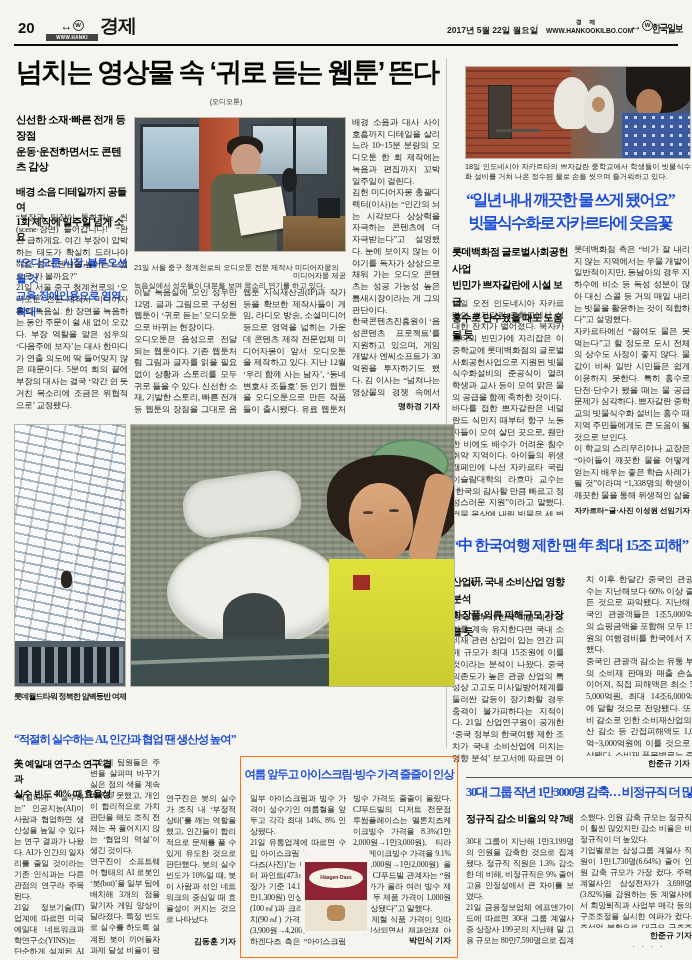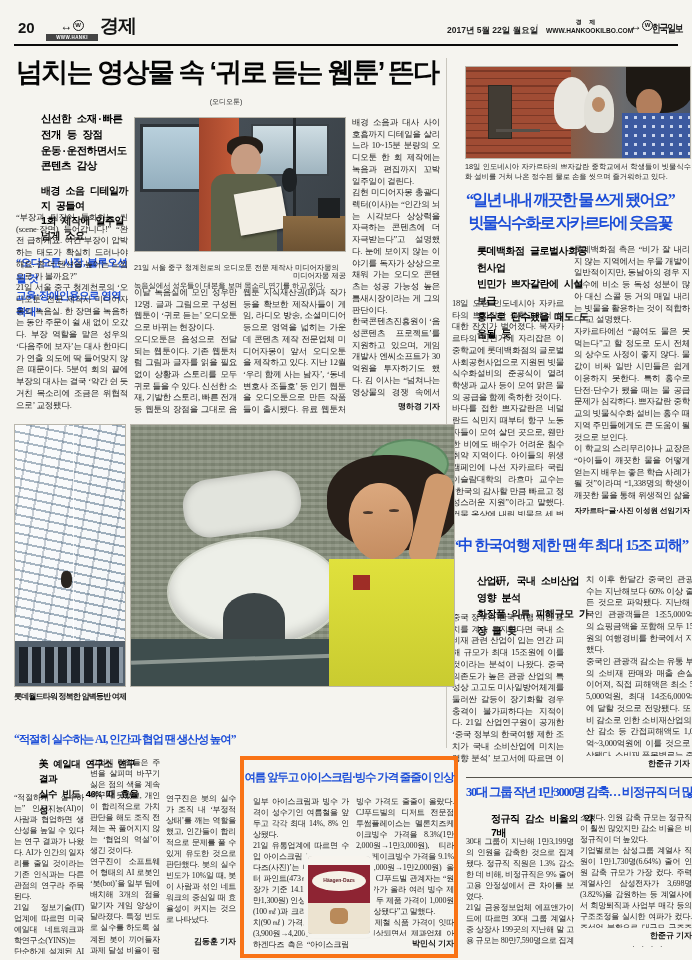--- a/index.html
+++ b/index.html
@@ -4,22 +4,22 @@
 <style>
   html,body{margin:0;padding:0;background:#dddbd5;}
   .page{position:relative;width:692px;height:960px;background:#f5f4ef;overflow:hidden;
         font-family:"Liberation Serif",serif;color:#141414;}
   .abs{position:absolute;}
   .sans{font-family:"Liberation Sans",sans-serif;}
   .bodytxt{font-family:"Liberation Serif",serif;font-size:8.5px;line-height:1.38;
            text-align:justify;white-space:pre-line;overflow:hidden;color:#1c1c1c;letter-spacing:-0.2px;}
   .caption{font-family:"Liberation Sans",sans-serif;font-size:7.3px;line-height:1.35;
            text-align:justify;color:#222;white-space:pre-line;overflow:hidden;}
-  .subhead{font-family:Liberation Mono, monospace;font-weight:bold;color:#000;
-           white-space:pre-line;letter-spacing:-0.5px;margin-left:25px;}
+  .subhead{font-family:Liberation Serif, serif;font-weight:bold;color:#000;
+           white-space:pre-line;letter-spacing:-0.5px;}
   .qhead{font-family:"Liberation Serif",serif;font-weight:900;color:#1d4ed8;white-space:pre-line;}
   .byline{font-family:"Liberation Serif",serif;font-weight:bold;font-size:8px;text-align:right;color:#111;}
   .photo{overflow:hidden;border:1px solid #b9b6ac;box-sizing:border-box;}
   .photo div{position:absolute;}
   .credit{position:absolute;right:0;bottom:0;font-family:"Liberation Sans",sans-serif;
           font-size:7.3px;color:#222;}
   .wcircle{display:inline-block;width:9px;height:9px;border:1px solid #222;border-radius:50%;
            font-size:6px;line-height:9px;text-align:center;vertical-align:middle;font-weight:bold;}
 </style>
 </head>
@@ -153,21 +153,21 @@
   <div class="abs subhead" style="left:14px;top:757px;width:102px;font-size:9.5px;line-height:1.6;">美 예일대 연구소 연구 결과
 실수 빈도 40% 때 효율성↑</div>
   <div class="abs bodytxt" style="left:14px;top:792px;width:70px;height:162px;font-size:8px;">“적절하게 실수하는” 인공지능(AI)이 사람과 협업하면 생산성을 높일 수 있다는 연구 결과가 나왔다. AI가 인간의 일자리를 줄일 것이라는 기존 인식과는 다른 관점의 연구라 주목된다.
 21일 정보기술(IT) 업계에 따르면 미국 예일대 네트워크과학연구소(YINS)는 단순하게 설계된 AI를 특정 작업을 하는 인간 집단에 투입한 실험 결과를 유명 학술지를 통해 발표했다.
 YINS 연구진은 피실험자 4,000명을 여러 팀으로 나눈 뒤 서로 선으로 연결된 20개의 점에 색을 칠하도록 했다. 팀원 1명이 점 1개를 초록 주황 보라색 중 하나로 칠하되 각 점이 선으로 연결된 다른 점과 색을 다르게 칠해야 한다. 제한 시간은 5분.</div>
   <div class="abs bodytxt" style="left:90px;top:757px;width:70px;height:197px;font-size:8px;">그런데 팀원들은 주변을 살피며 바꾸기 싫은 점의 색을 계속 바꾸지 못했고, 개인이 합리적으로 가치판단을 해도 조직 전체는 꼭 풀어지지 않는 ‘협업의 역설’이 생긴 것이다.
 연구진이 소프트웨어 형태의 AI 로봇인 ‘봇(bot)’을 일부 팀에 배치해 3개의 점을 맡기자 게임 양상이 달라졌다. 특정 빈도로 실수를 하도록 설계된 봇이 끼어들자 과제 달성 비율이 평균 67%에서 85.7%로 뛰었다. 인간끼리 할 때보다 협업 효율이 향상된 셈이다.</div>
   <div class="abs bodytxt" style="left:166px;top:757px;width:70px;height:176px;font-size:8px;margin-top:36px;">연구진은 봇의 실수가 조직 내 ‘부정적 상태’를 깨는 역할을 했고, 인간들이 합리적으로 문제를 풀 수 있게 유도한 것으로 판단했다. 봇의 실수 빈도가 10%일 때, 봇이 사람과 섞인 네트워크의 중심일 때 효율성이 커지는 것으로 나타났다.</div>
   <div class="abs byline" style="left:166px;top:936px;width:70px;">김동훈 기자</div>
 
-  <div class="abs" style="left:240px;top:756px;width:218px;height:202px;border:4px solid #f97316;box-sizing:border-box;">
+  <div class="abs" style="left:240px;top:756px;width:218px;height:202px;border:1px solid #f97316;box-sizing:border-box;">
     <div class="qhead" style="position:absolute;left:0;top:10px;width:100%;text-align:center;font-size:11.5px;letter-spacing:-1.1px;">여름 앞두고 아이스크림·빙수 가격 줄줄이 인상</div>
     <div class="bodytxt" style="position:absolute;left:9px;top:36px;width:96px;height:156px;font-size:8px;">일부 아이스크림과 빙수 가격이 성수기인 여름철을 앞두고 각각 최대 14%, 8% 인상됐다.
 21일 유통업계에 따르면 수입 아이스크림 브랜드 ‘하겐다즈(사진)’는 다음달 1일부터 파인트(473㎖) 가격을 권장가 기준 14.1%(9,900원→1만1,300원) 인상한다. 미니컵(100㎖)과 크리스피 샌드위치(90㎖) 가격도 각각 7.7%(3,900원→4,200원) 오른다. 하겐다즈 측은 “아이스크림 주원료인 유제품과 딸기, 바닐라, 커피, 마카다미아 넛, 체리 등의 가격 상승과 국내외 물가 상승으로 인한 운송 비용 증가 때문에 불가피하게 내린 결정”이라고 설명했다.</div>
     <div class="bodytxt" style="position:absolute;left:112px;top:36px;width:98px;height:140px;font-size:8px;">빙수 가격도 줄줄이 올랐다. CJ푸드빌의 디저트 전문점 투썸플레이스는 멜론치즈케이크빙수 가격을 8.3%(1만2,000원→1만3,000원), 티라미수케이크빙수 가격을 9.1%(1만1,000원→1만2,000원) 올렸다. CJ푸드빌 관계자는 “원재료가가 올라 여러 빙수 제품 중 두 제품 가격이 1,000원씩 인상됐다”고 말했다.
 여름 제철 식품 가격이 잇따라 인상되면서 제과업체 아이스크림 가격도 오를 가능성이 제기되지만, 롯데제과·해태제과·빙그레 등 주요 업체들은 “아직 인상 계획이 없다”고 밝혔다.</div>
     <div style="position:absolute;left:64px;top:96px;width:62px;height:78px;border-radius:4px;background:linear-gradient(180deg,#f7f4ee 0 9px,#8e2433 9px 47px,#ece3d0 47px);box-shadow:0 0 0 4px #f5f4ef,1px 2px 3px rgba(0,0,0,.3);">
       <div style="position:absolute;left:4px;top:15px;width:54px;height:20px;background:#f6f2e8;border-radius:50%;"></div>
       <div class="sans" style="position:absolute;left:4px;top:21px;width:54px;text-align:center;font-size:5px;font-weight:bold;color:#5a1a22;">Häagen-Dazs</div>
       <div style="position:absolute;left:22px;top:52px;width:18px;height:16px;background:#b98a5a;border-radius:30%;"></div>
     </div>

